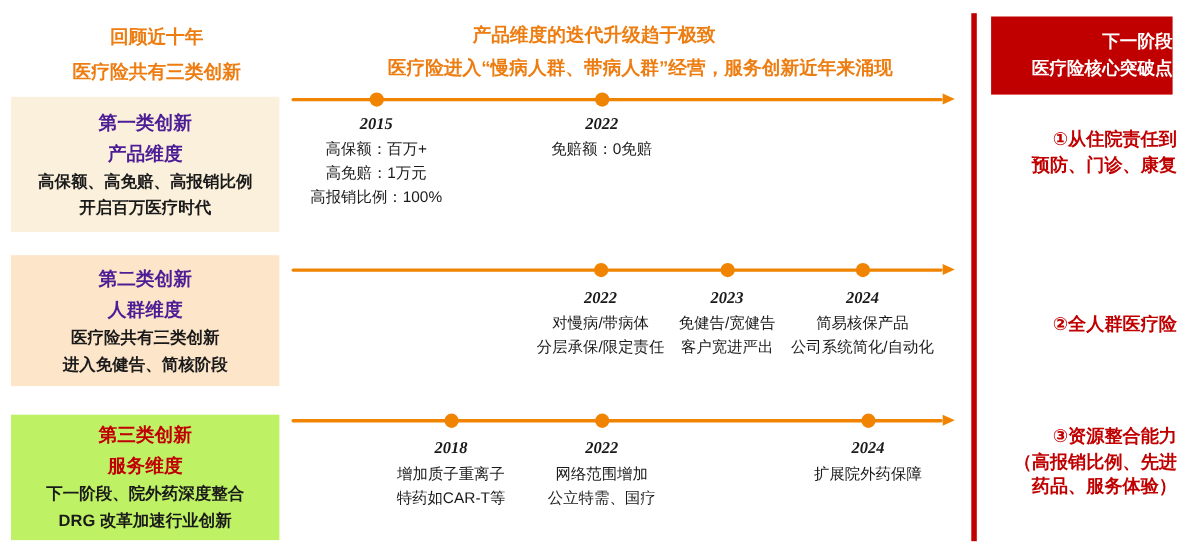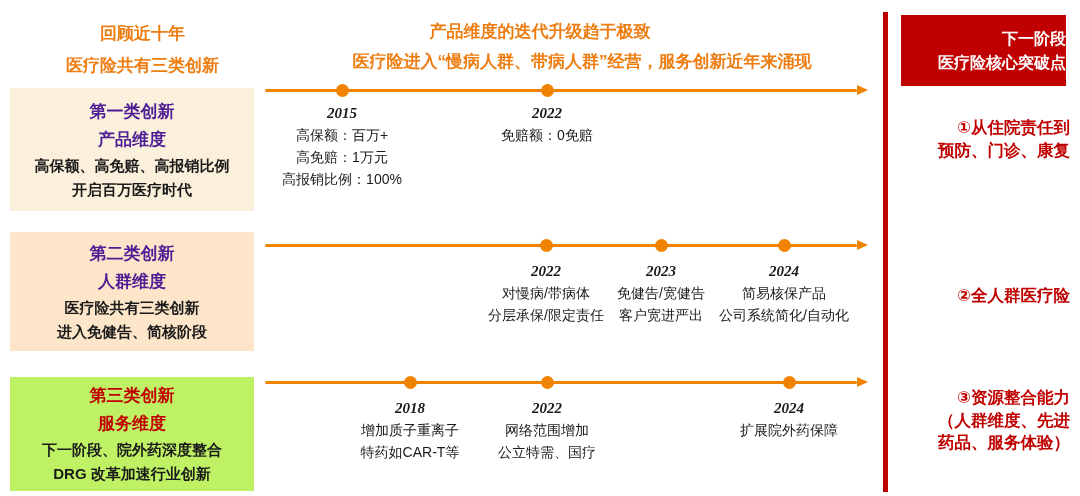--- a/index.html
+++ b/index.html
@@ -163,17 +163,17 @@
 
   <div class="ns-item" style="top:116px">
     <div>①从住院责任到</div>
     <div>预防、门诊、康复</div>
   </div>
   <div class="ns-item" style="top:284px">
     <div>②全人群医疗险</div>
   </div>
   <div class="ns-item" style="top:386px">
     <div>③资源整合能力</div>
-    <div>（人群维度、先进</div>
+    <div>（高报销比例、先进</div>
     <div>药品、服务体验）</div>
   </div>
 
 </div>
 
 </body></html>

